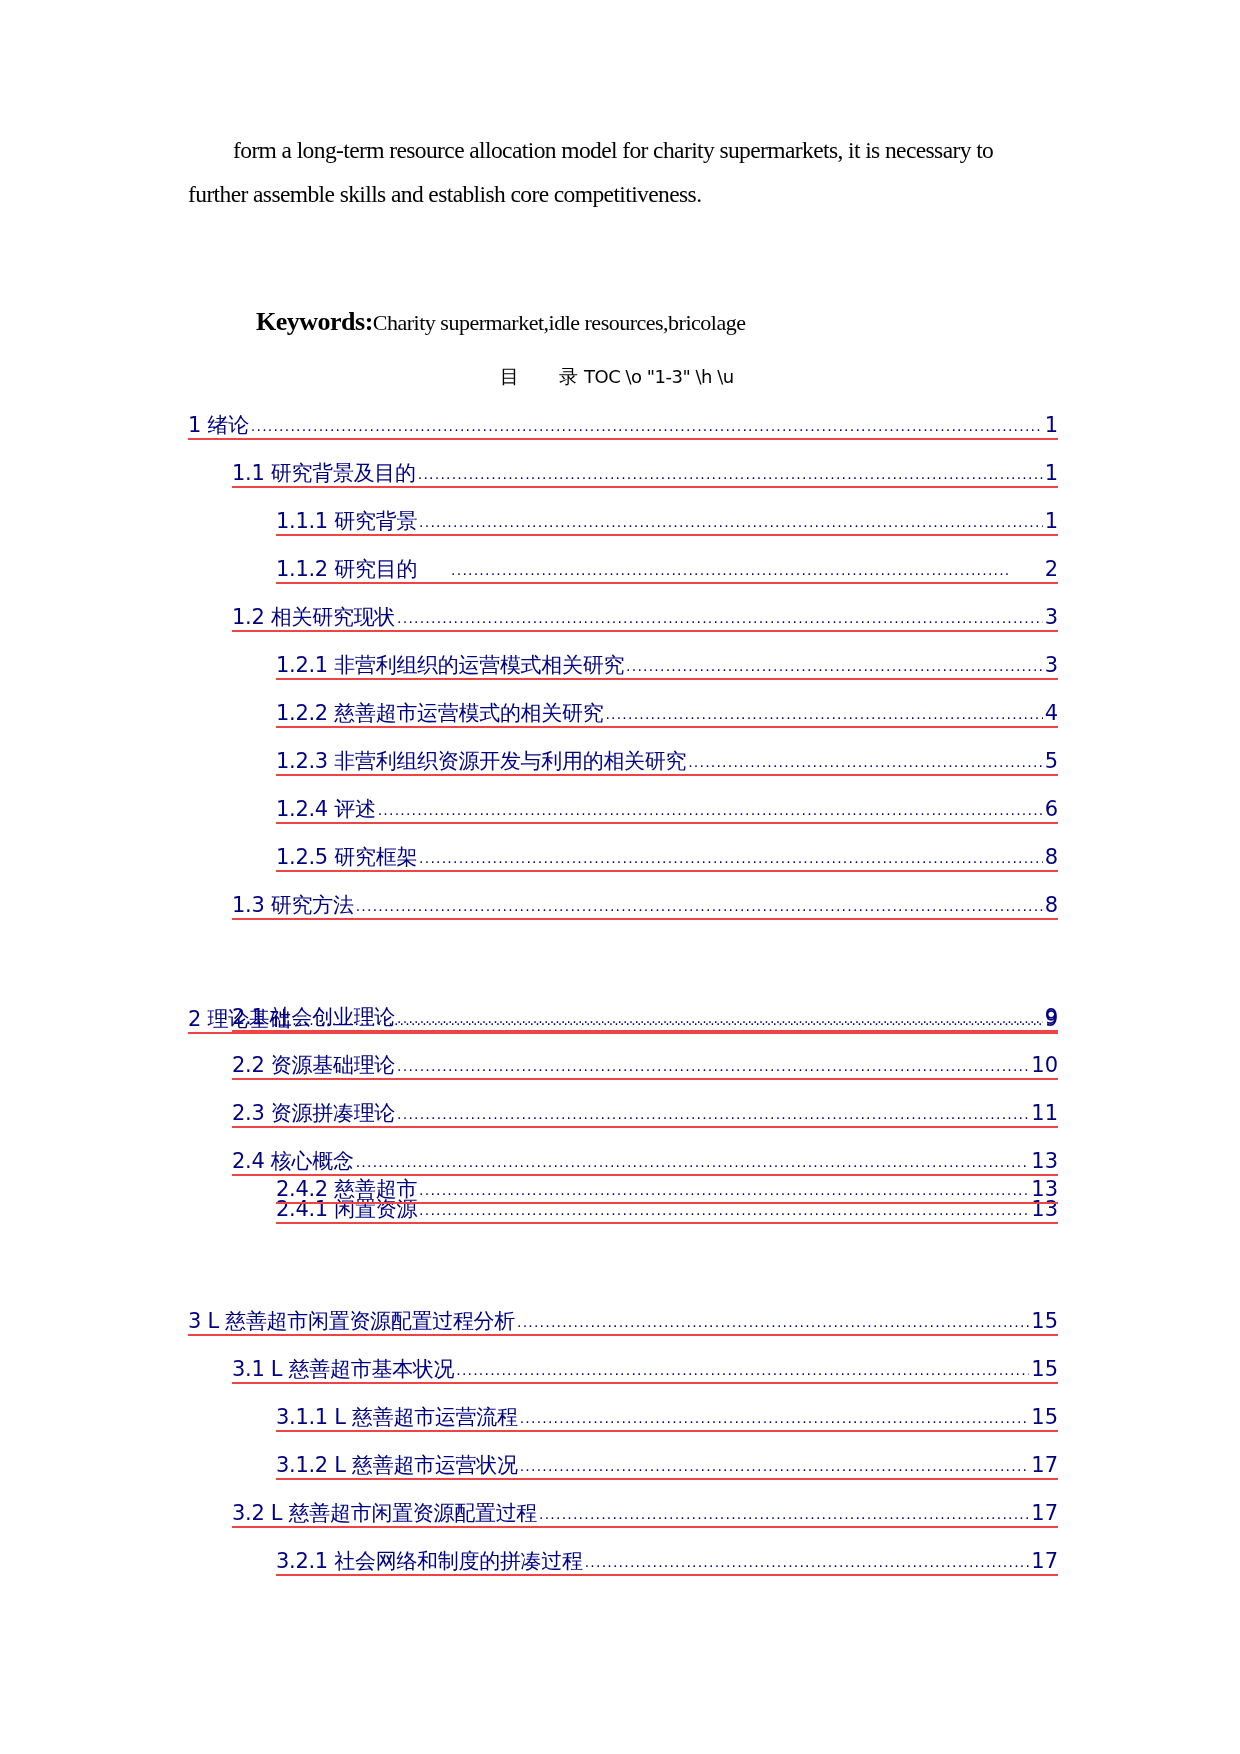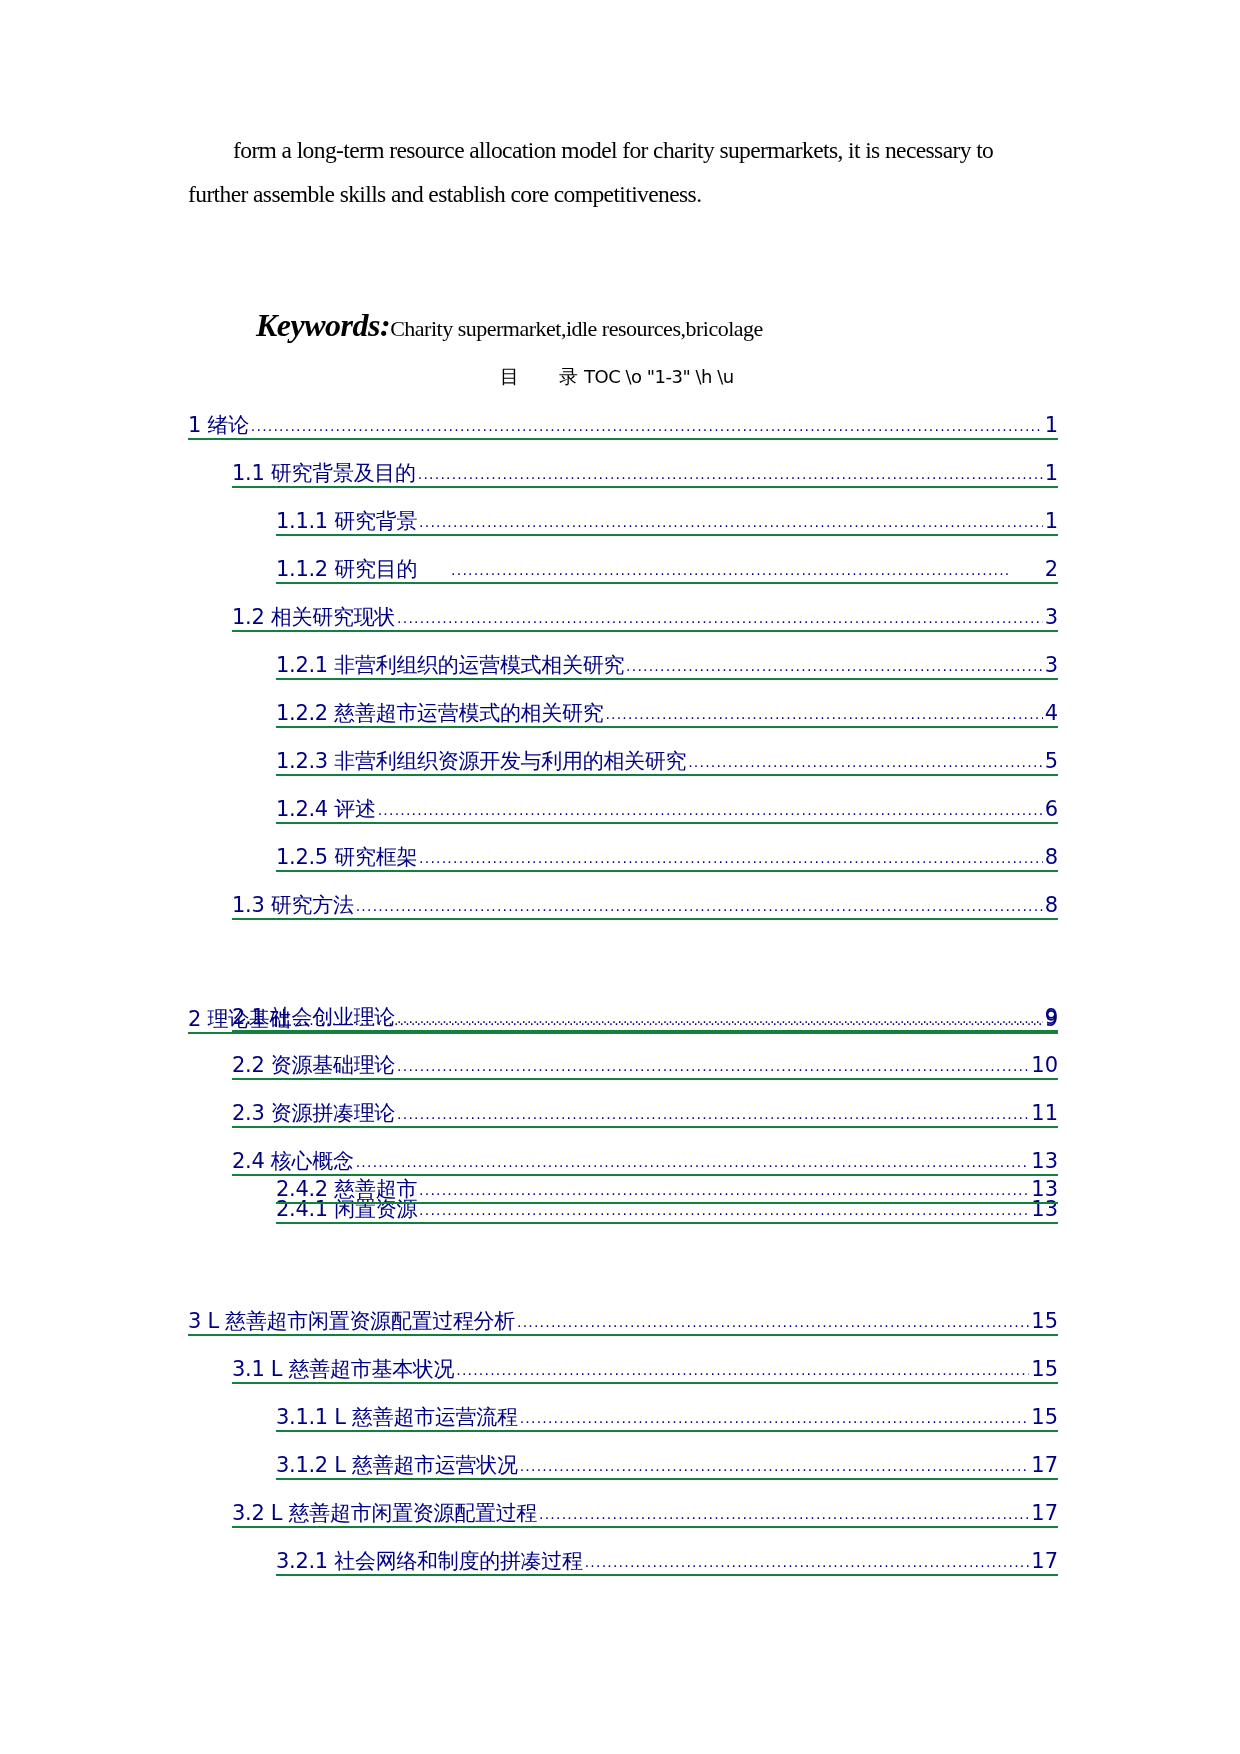--- a/index.html
+++ b/index.html
@@ -7,33 +7,33 @@
   .page { position: absolute; left: 0; top: 0; width: 1240px; height: 1754px; background: #fff; }
   .abstract-line {
     position: absolute; left: 188px; width: 870px;
     font-family: "Liberation Serif", serif; font-size: 23.5px; color: #000;
     letter-spacing: -0.6px; white-space: nowrap;
   }
   .keywords {
     position: absolute; left: 256px; top: 307px;
     font-family: "Liberation Serif", serif; color: #000; white-space: nowrap;
   }
-  .kw-label { font-weight: bold; font-size: 32px; letter-spacing: -0.5px; font-style: italic; }
+  .kw-label { font-weight: bold; font-size: 26px; letter-spacing: -0.5px; }
   .kw-value { font-size: 22px; letter-spacing: -0.5px; }
   .toc-title {
     position: absolute; left: 500px; top: 364px;
     font-family: "DejaVu Sans", sans-serif; font-size: 19px; color: #000; white-space: nowrap;
   }
   .toc-title .gap { display: inline-block; width: 40px; }
   .toc-title .field { font-size: 18px; letter-spacing: -0.5px; }
   .toc-entry {
     position: absolute; right: 182px; height: 30px;
     display: flex; align-items: flex-end;
     font-family: "DejaVu Sans", sans-serif; font-size: 21px; color: #000080;
-    text-decoration: none; border-bottom: 2px solid #15803d; line-height: 26px;
+    text-decoration: none; border-bottom: 2px solid #ef4444; line-height: 26px;
   }
   .toc-entry .lbl { white-space: nowrap; letter-spacing: -0.3px; }
   .toc-entry .dots {
     flex: 1; overflow: hidden; white-space: nowrap; letter-spacing: 1.2px;
     font-size: 14px; line-height: 24px; margin: 0 2px;
   }
   .toc-entry .dots::before {
     content: "....................................................................................................................................................................................................................................................";
   }
   .toc-entry .pg { white-space: nowrap; }

